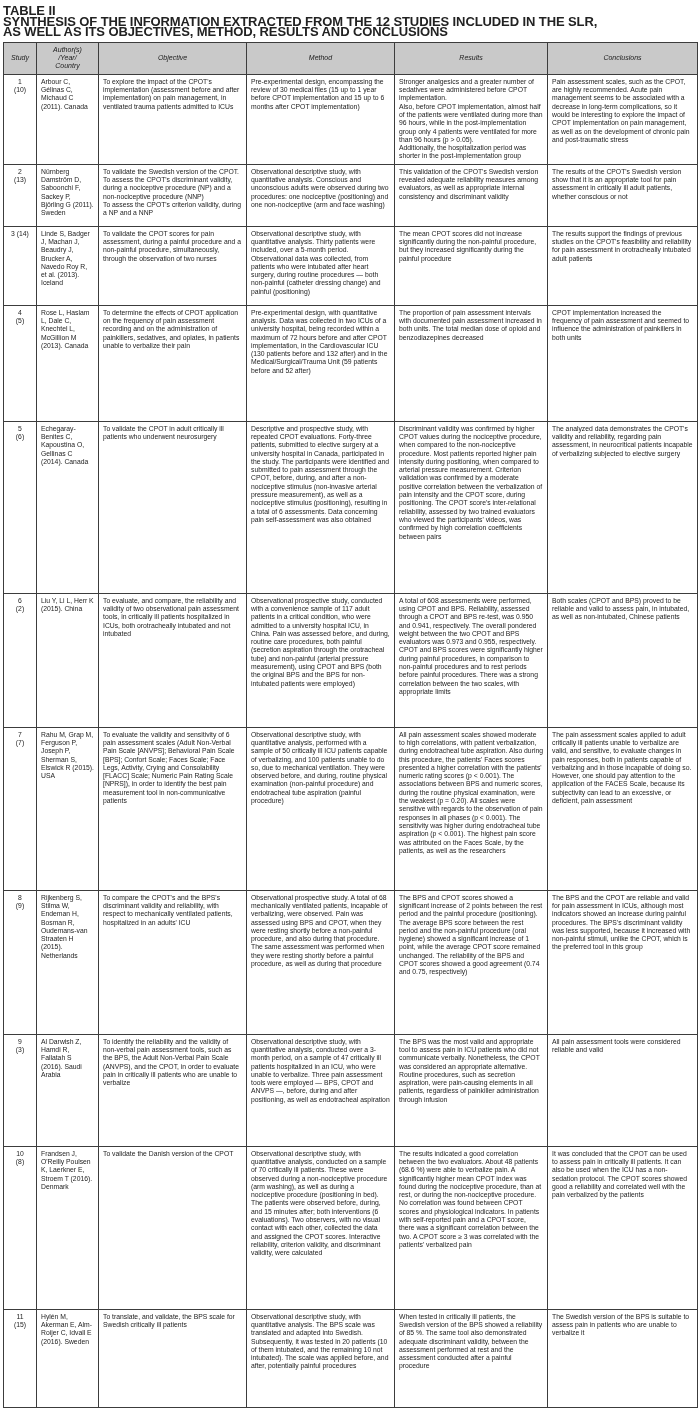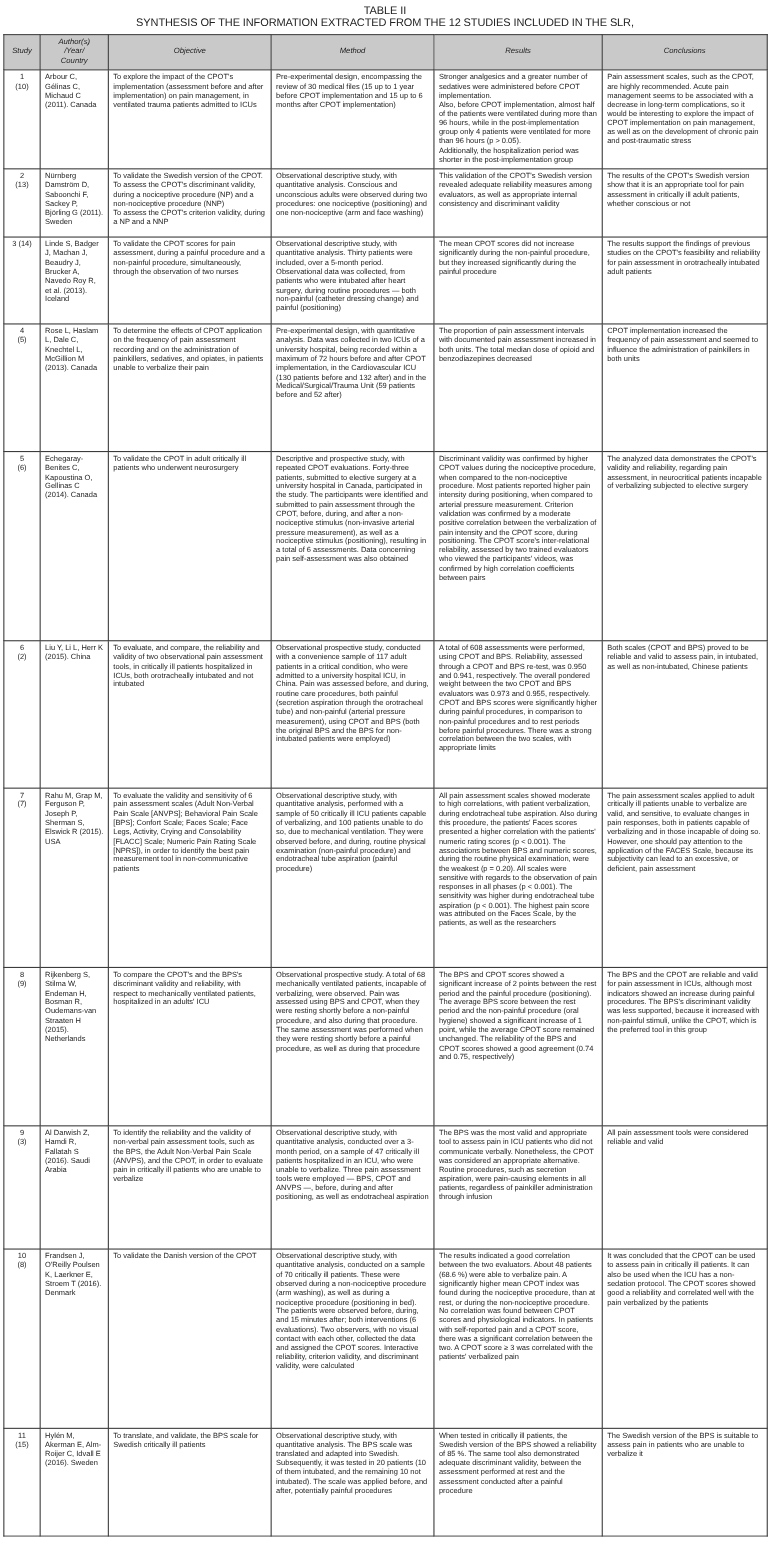--- a/index.html
+++ b/index.html
@@ -1,18 +1,18 @@
 <!DOCTYPE html>
 <html><head>
 <meta charset="utf-8">
 <style>
   html,body{margin:0;padding:0;background:#ffffff;}
   body{width:700px;font-family:"Liberation Sans","DejaVu Sans",sans-serif;color:#1c1c1c;}
   .page{width:700px;box-sizing:border-box;padding:4px 3px 0 3px;}
-  .caption{text-align:center;font-weight:400;font-size:10px;line-height:10.5px;letter-spacing:-0.1px;color:#222;padding:2px 0 4px 0;}
+  .caption{font-weight:700;font-size:13px;line-height:10.5px;letter-spacing:-0.1px;color:#222;padding:2px 0 4px 0;}
   table.studies{border-collapse:collapse;table-layout:fixed;width:694px;border:1.5px solid #2f2f2f;}
   table.studies th, table.studies td{border:1px solid #3c3c3c;vertical-align:top;box-sizing:border-box;overflow:hidden;}
   table.studies th{background:#c9c9c9;font-style:italic;font-weight:400;font-size:7px;line-height:8.4px;text-align:center;vertical-align:middle;padding:3px 2px;white-space:pre-line;}
   table.studies td{font-size:6.8px;line-height:8.3px;padding:3px 4px;white-space:pre-line;}
   td.c-study{text-align:center;padding-top:4px;}
   
   tbody tr:nth-child(1) td{height:87px;}
   tbody tr:nth-child(2) td{height:62px;}
   tbody tr:nth-child(3) td{height:79px;}
   tbody tr:nth-child(4) td{height:116px;}
@@ -24,20 +24,21 @@
   tbody tr:nth-child(10) td{height:163px;}
   tbody tr:nth-child(11) td{height:98px;}
 </style>
 </head>
 <body>
 
 <div class="page">
   <div class="caption">
     <div>TABLE II</div>
     <div>SYNTHESIS OF THE INFORMATION EXTRACTED FROM THE 12 STUDIES INCLUDED IN THE SLR,</div>
+    <div>AS WELL AS ITS OBJECTIVES, METHOD, RESULTS AND CONCLUSIONS</div>
   </div>
 
   <table class="studies">
     <colgroup>
       <col style="width:33px">
       <col style="width:62px">
       <col style="width:148px">
       <col style="width:148px">
       <col style="width:153px">
       <col style="width:150px">

